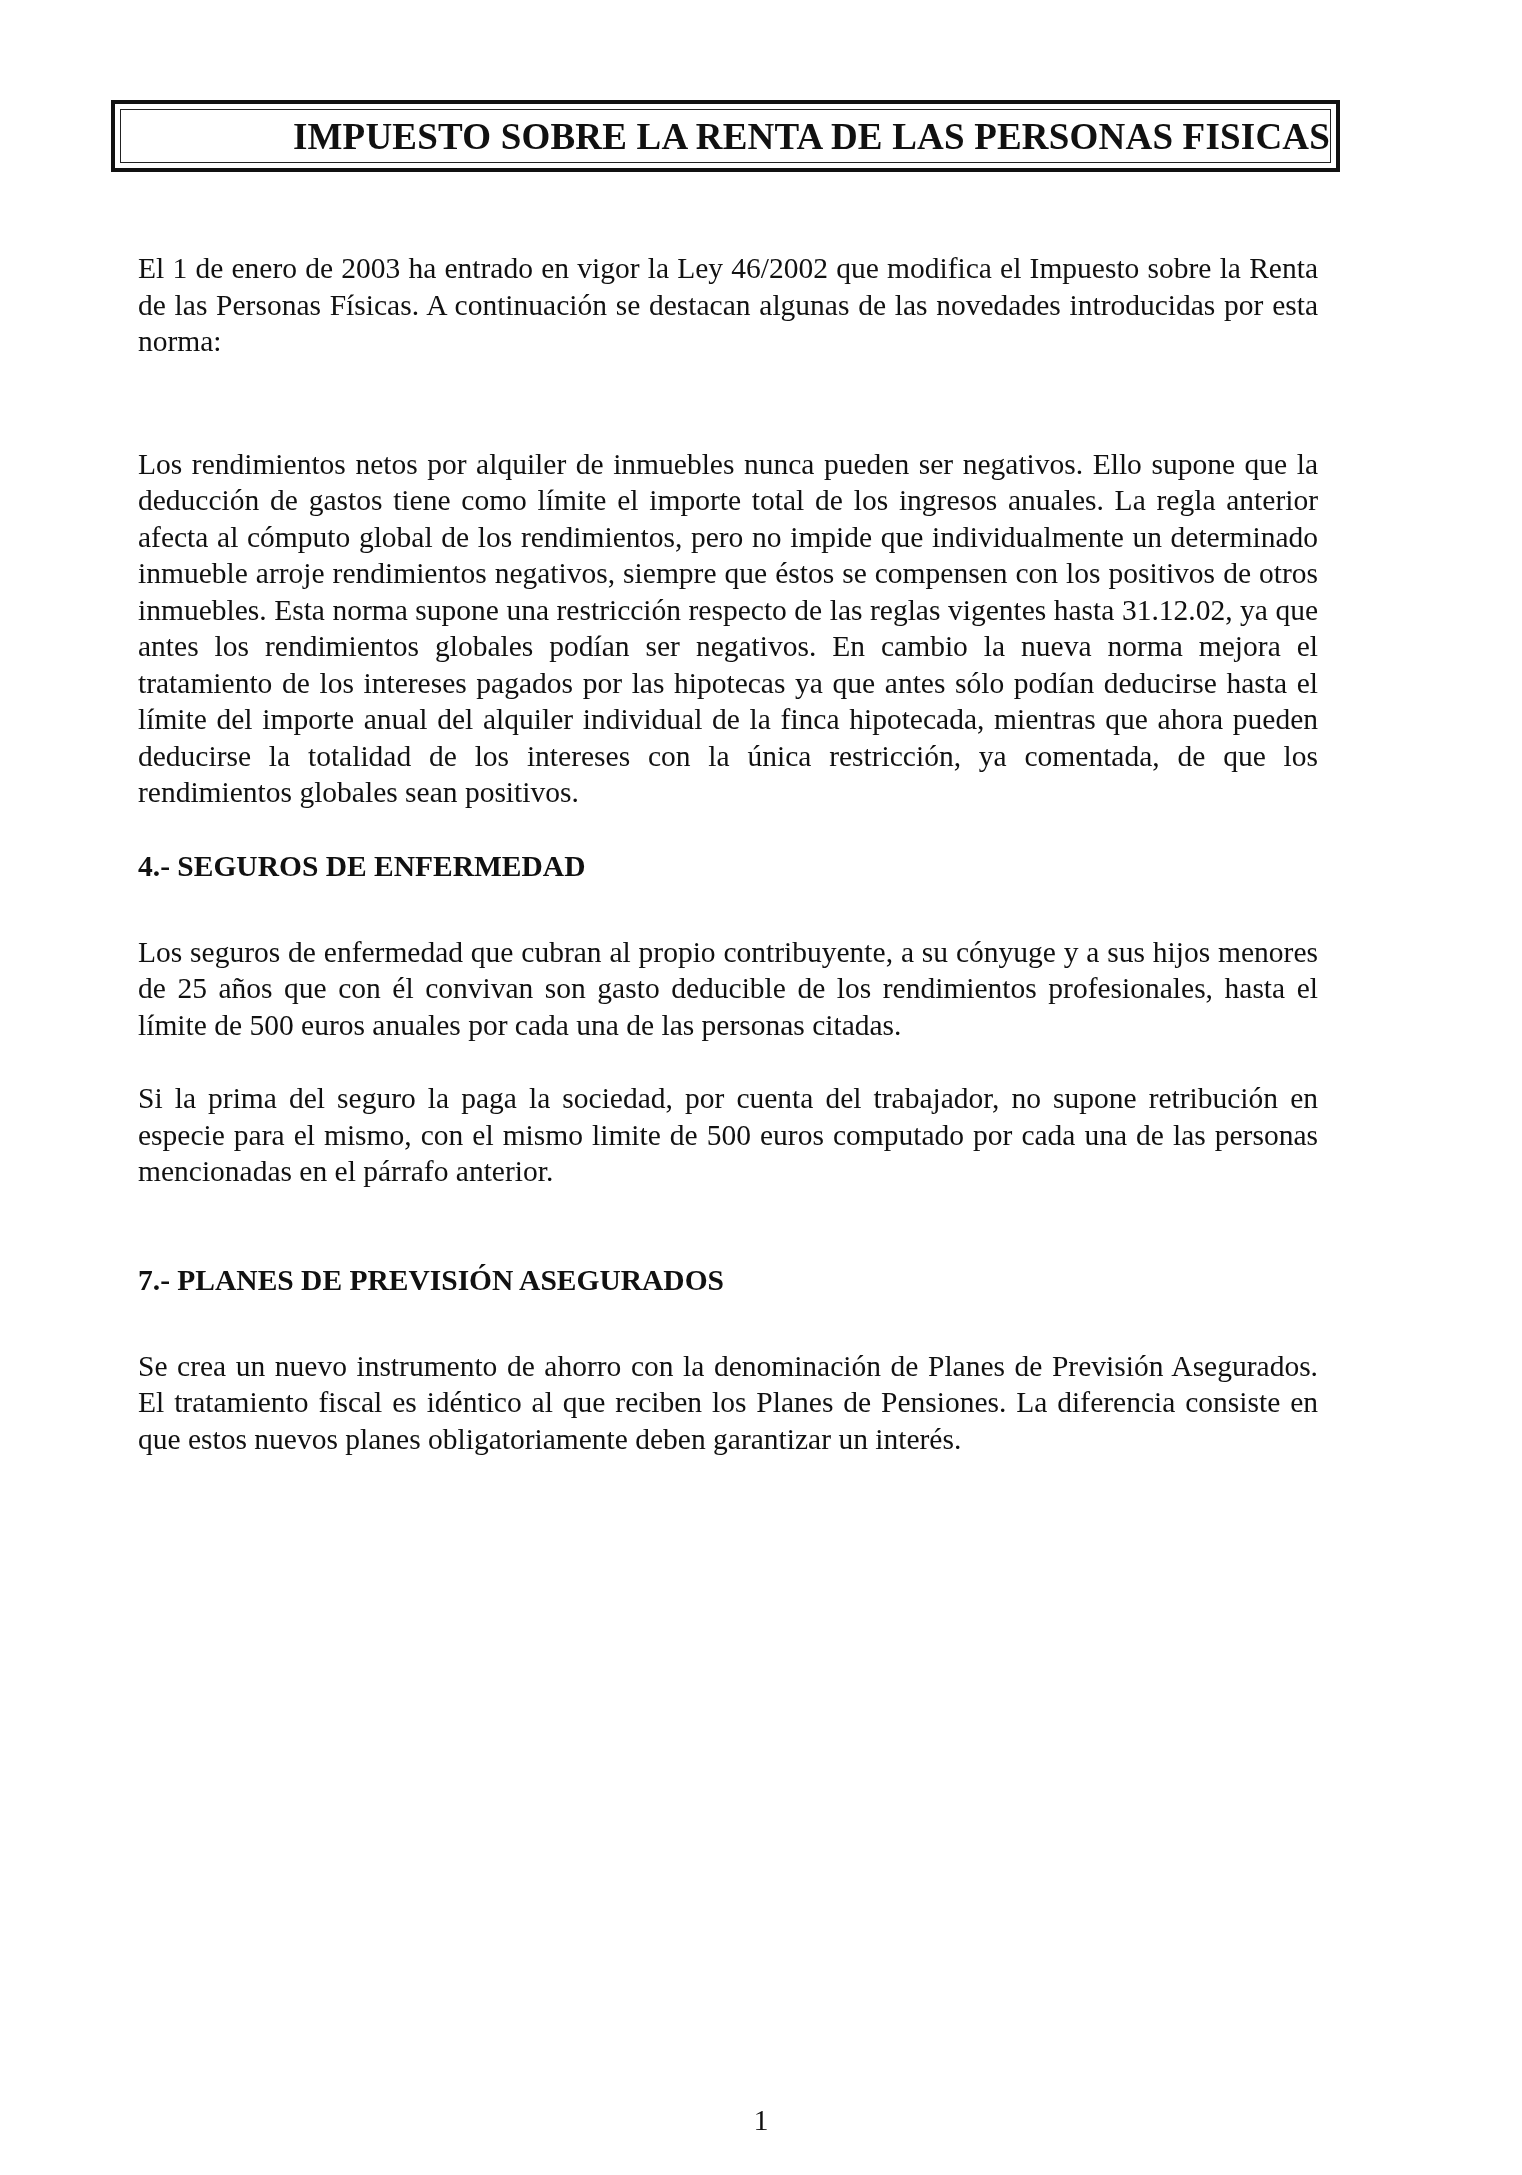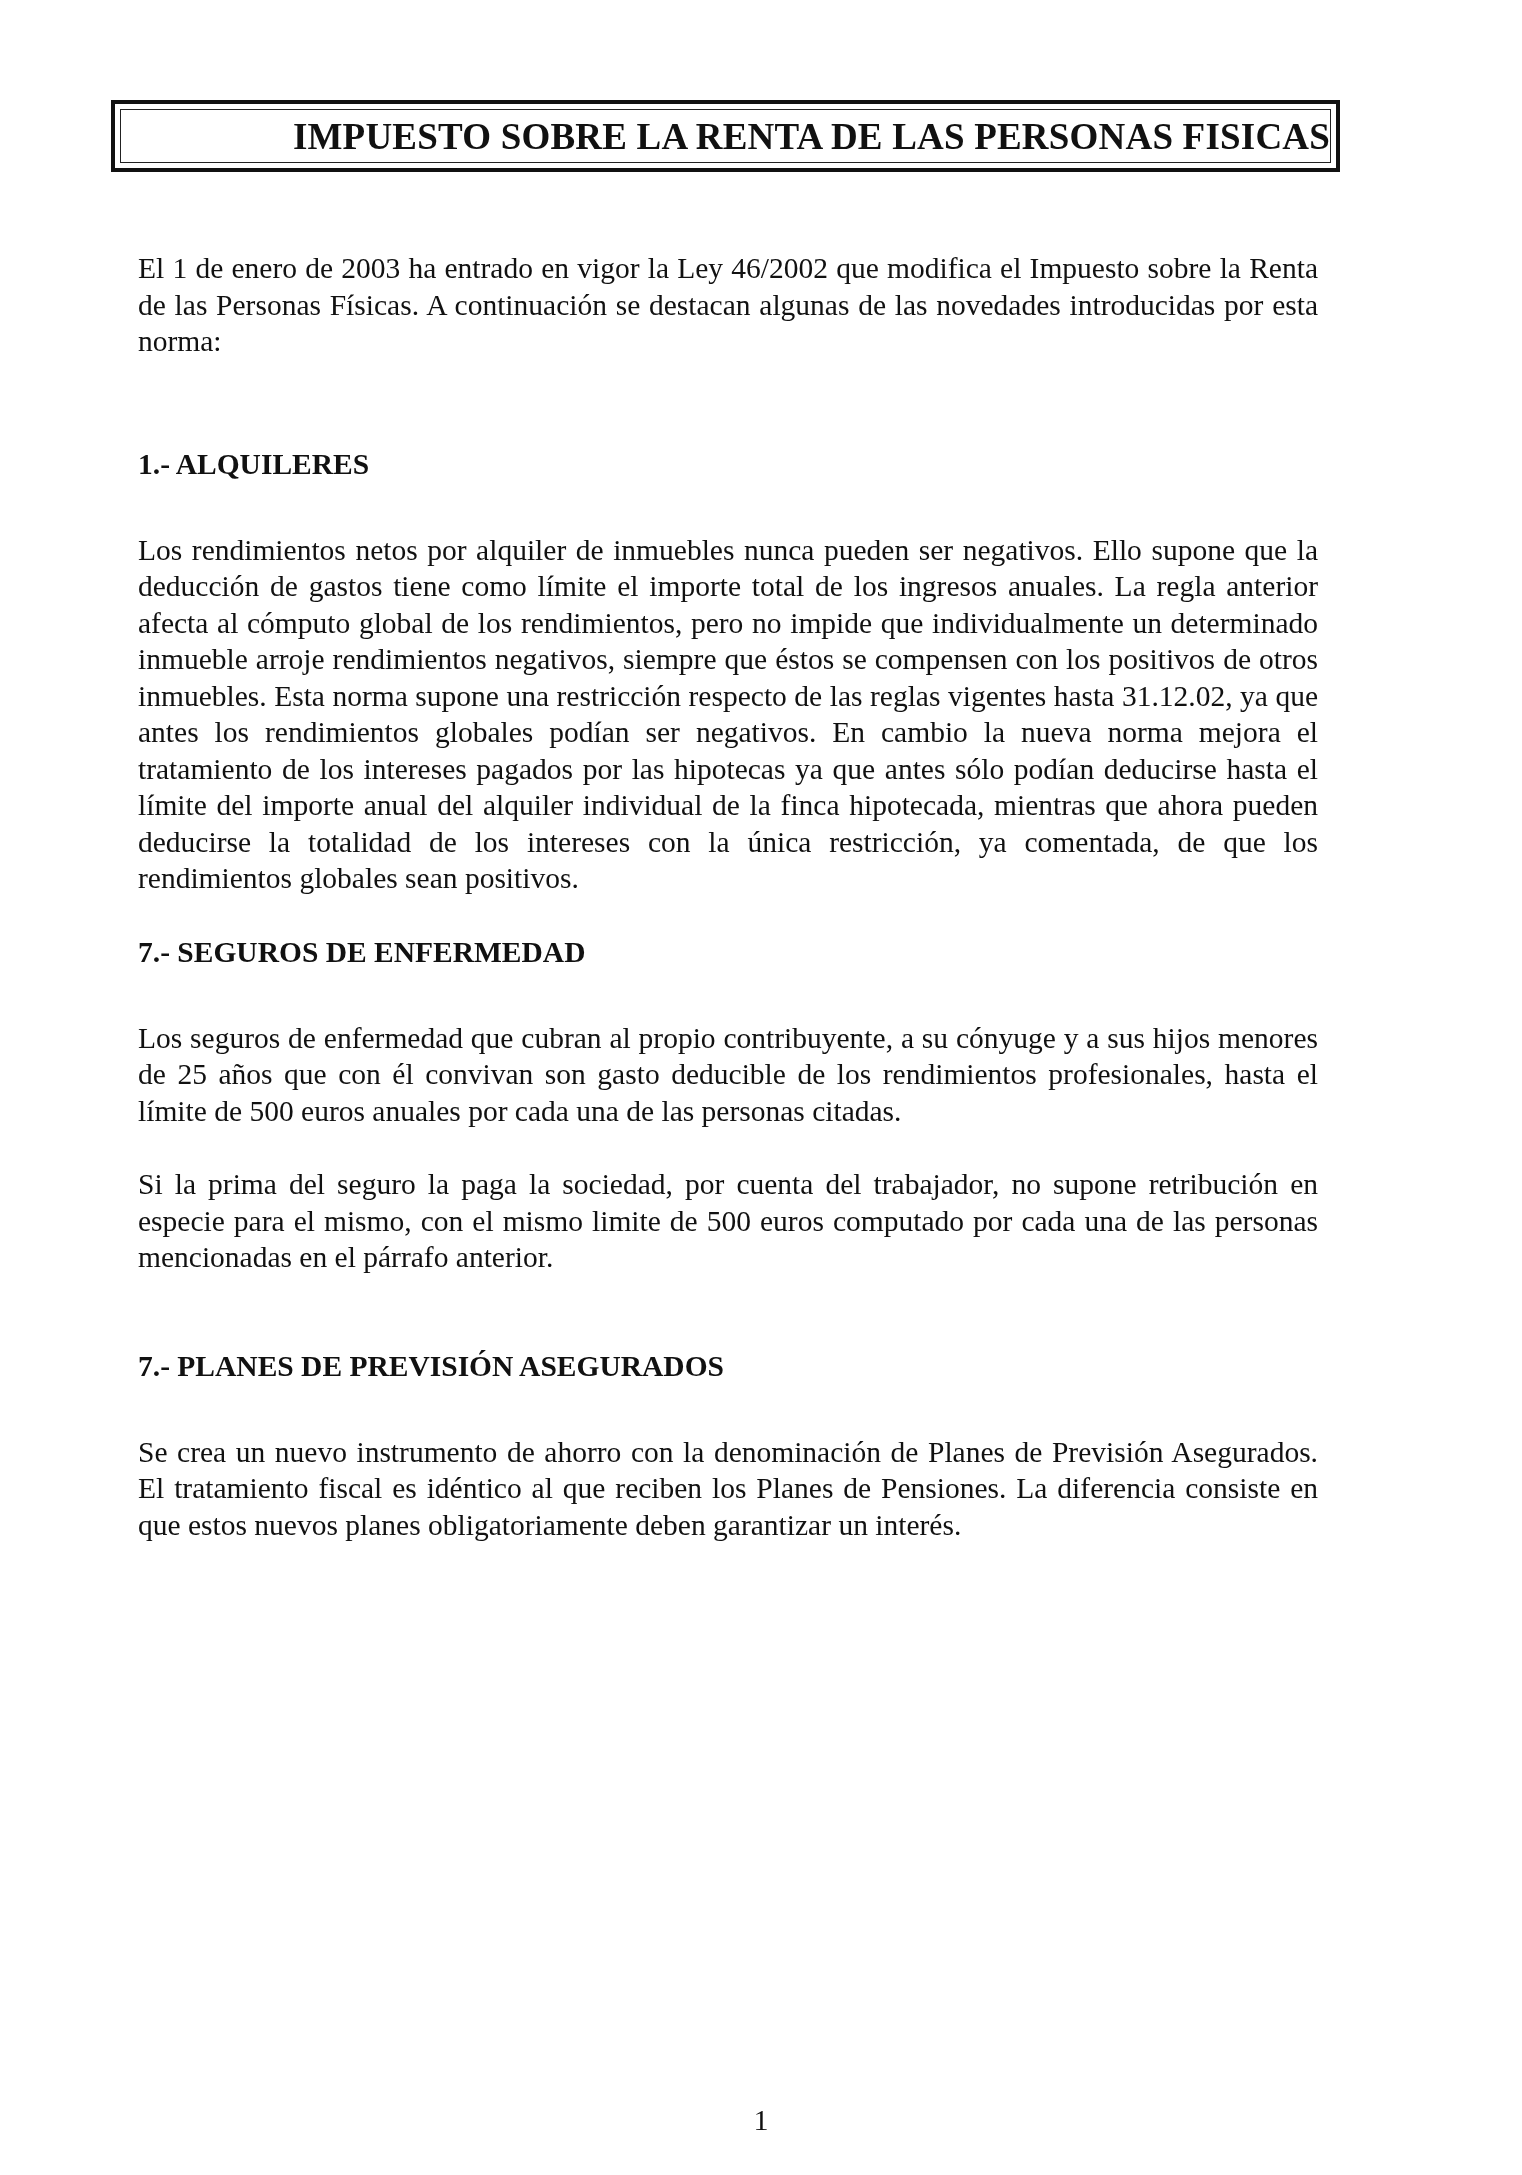--- a/index.html
+++ b/index.html
@@ -46,26 +46,25 @@
 <div class="title-box">
   <div class="title-inner">
     <span class="title-text">IMPUESTO SOBRE LA RENTA DE LAS PERSONAS FISICAS</span>
   </div>
 </div>
 
 <div class="content">
   <p class="intro">El 1 de enero de 2003 ha entrado en vigor la Ley 46/2002 que modifica el Impuesto sobre la Renta de las Personas Físicas. A continuación se destacan algunas de las novedades introducidas por esta norma:</p>
 
   <section>
-    <h2 class="sec-heading">1.- ALQUILERES</h2>
     <p class="para">Los rendimientos netos por alquiler de inmuebles nunca pueden ser negativos. Ello supone que la deducción de gastos tiene como límite el importe total de los ingresos anuales. La regla anterior afecta al cómputo global de los rendimientos, pero no impide que individualmente un determinado inmueble arroje rendimientos negativos, siempre que éstos se compensen con los positivos de otros inmuebles. Esta norma supone una restricción respecto de las reglas vigentes hasta 31.12.02, ya que antes los rendimientos globales podían ser negativos. En cambio la nueva norma mejora el tratamiento de los intereses pagados por las hipotecas ya que antes sólo podían deducirse hasta el límite del importe anual del alquiler individual de la finca hipotecada, mientras que ahora pueden deducirse la totalidad de los intereses con la única restricción, ya comentada, de que los rendimientos globales sean positivos.</p>
   </section>
 
   <section>
-    <h2 class="sec-heading">7.- SEGUROS DE ENFERMEDAD</h2>
+    <h2 class="sec-heading">4.- SEGUROS DE ENFERMEDAD</h2>
     <p class="para">Los seguros de enfermedad que cubran al propio contribuyente, a su cónyuge y a sus hijos menores de 25 años que con él convivan son gasto deducible de los rendimientos profesionales, hasta el límite de 500 euros anuales por cada una de las personas citadas.</p>
     <p class="para last-in-section">Si la prima del seguro la paga la sociedad, por cuenta del trabajador, no supone retribución en especie para el mismo, con el mismo limite de 500 euros computado por cada una de las personas mencionadas en el párrafo anterior.</p>
   </section>
 
   <section>
     <h2 class="sec-heading">7.- PLANES DE PREVISIÓN ASEGURADOS</h2>
     <p class="para">Se crea un nuevo instrumento de ahorro con la denominación de Planes de Previsión Asegurados. El tratamiento fiscal es idéntico al que reciben los Planes de Pensiones. La diferencia consiste en que estos nuevos planes obligatoriamente deben garantizar un interés.</p>
   </section>
 </div>
 

